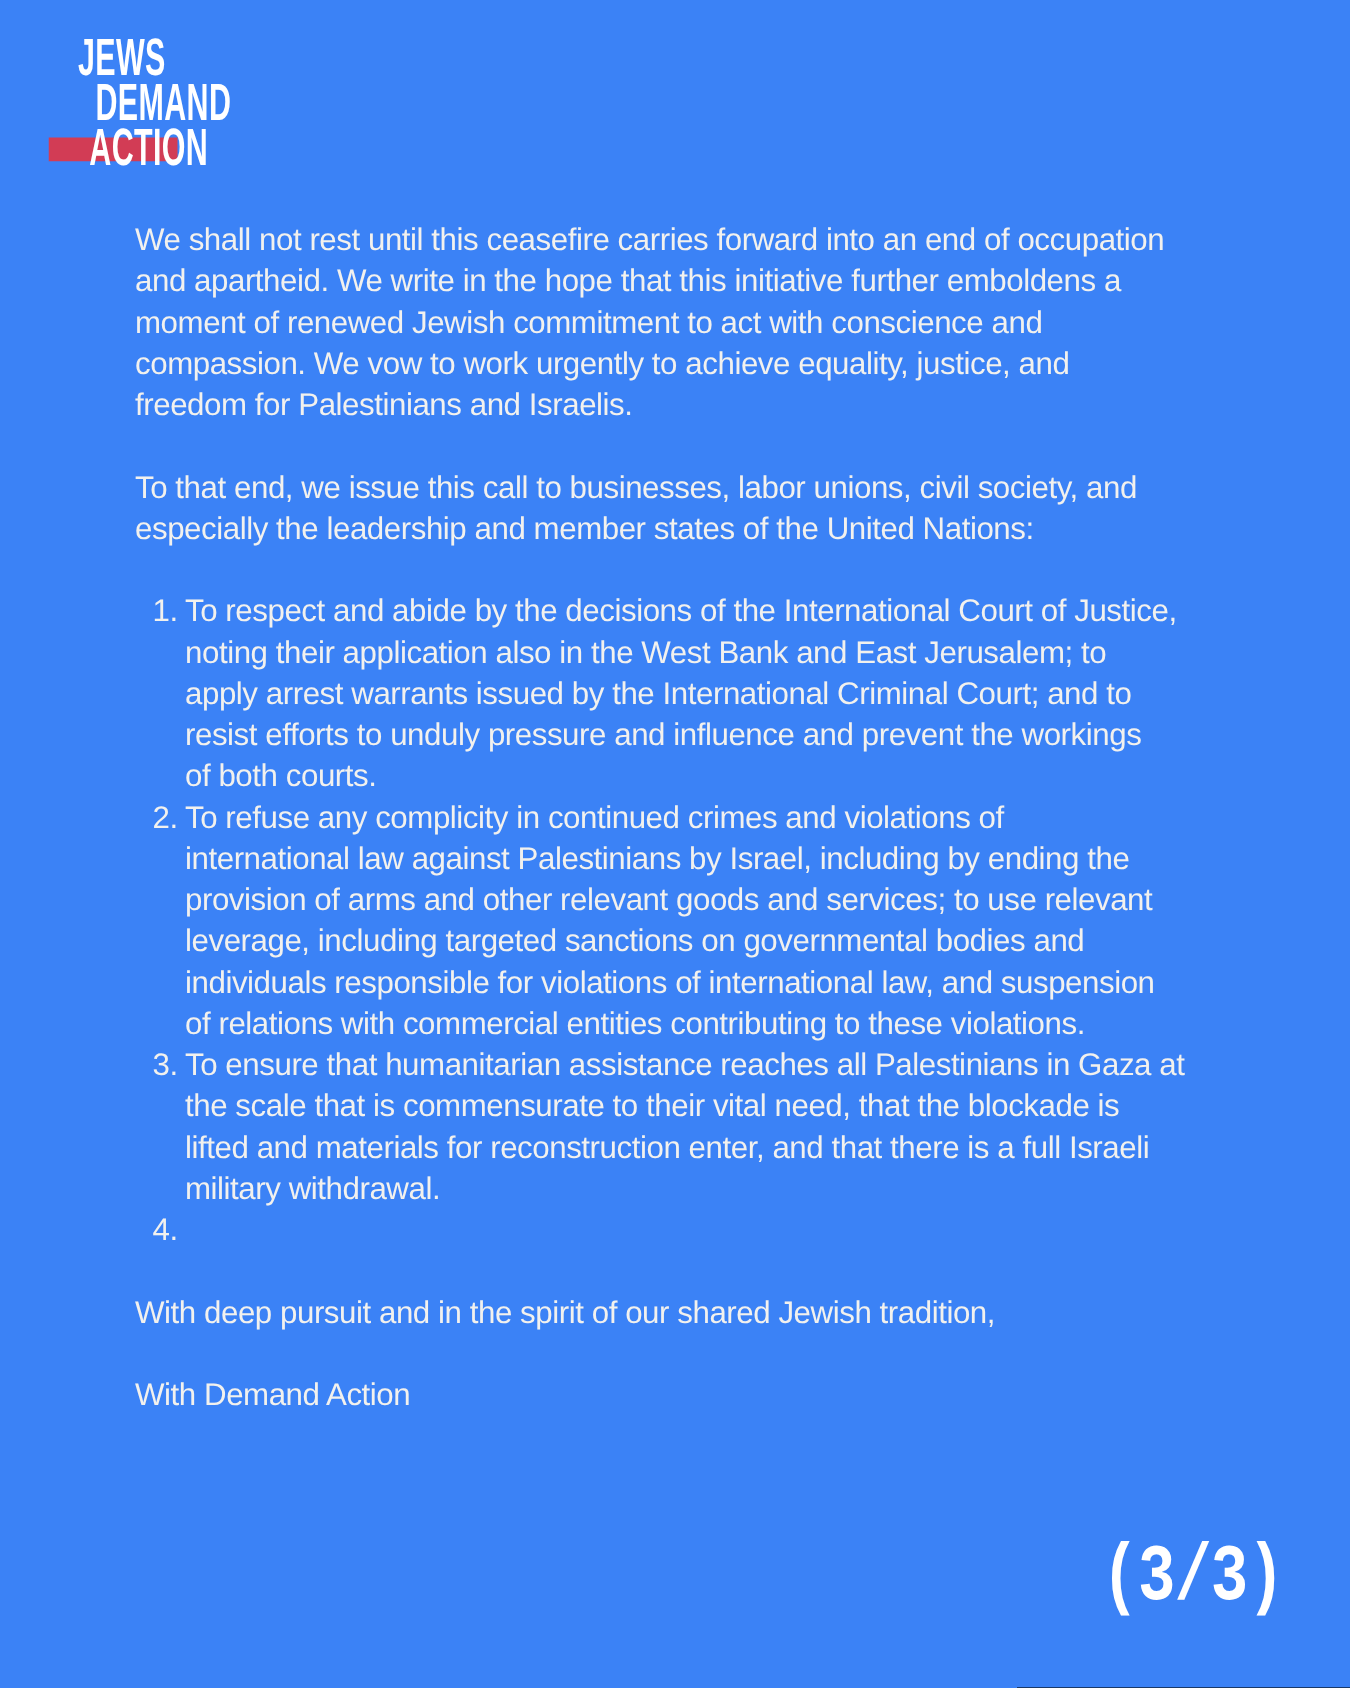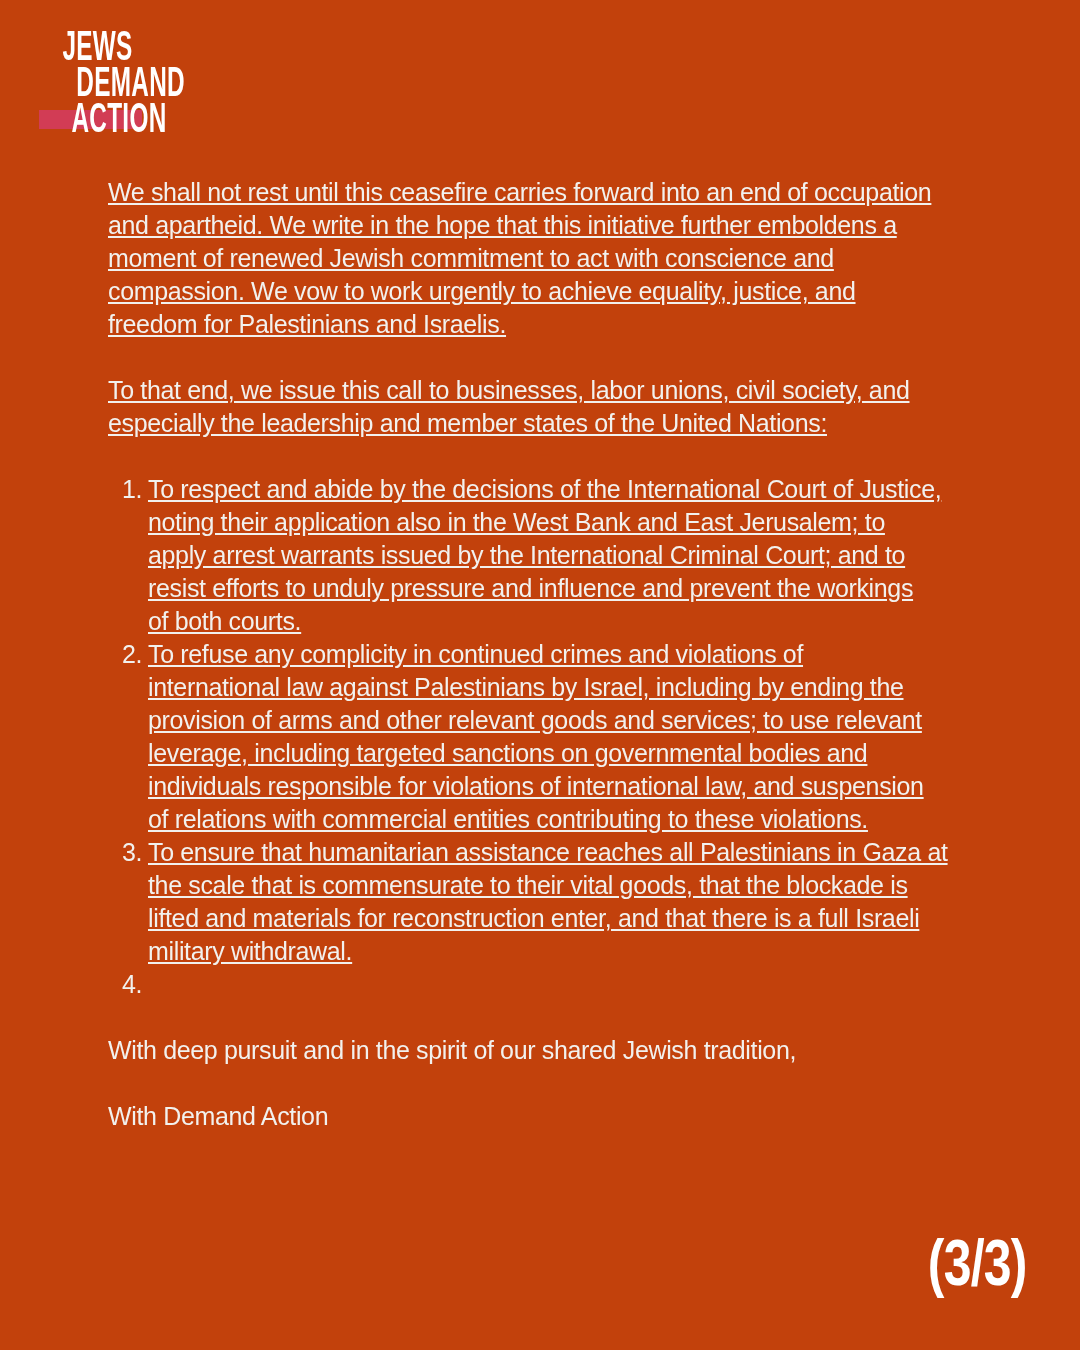--- a/index.html
+++ b/index.html
@@ -4,21 +4,21 @@
 <style>
   * { margin: 0; padding: 0; box-sizing: border-box; }
   html, body { background: #000; }
   body {
     width: 1080px; height: 1350px;
     position: relative;
     overflow: hidden;
     font-family: "Liberation Sans", sans-serif;
     color: #f2f1ee;
   }
-  .canvas { position: absolute; inset: 0; background: #c2410c; }
+  .canvas { position: absolute; inset: 0; background: #3b82f6; }
 
   
   .logo {
     position: absolute;
     top: 28px; left: 37px;
     width: 110px;
     text-align: center;
   }
   .logo-line {
     position: relative;
@@ -46,36 +46,37 @@
   
   .letter {
     position: absolute;
     top: 176px; left: 108px;
     width: 940px;
     font-size: 25px;
     line-height: 33px;
     letter-spacing: -0.35px;
     color: #f2f1ee;
   }
-  .pre { white-space: pre; text-decoration: underline; }
+  .pre { white-space: pre; }
   .para { margin-bottom: 33px; }
   .list { list-style: none; margin-bottom: 33px; }
   .item { display: flex; padding-left: 14px; }
   .num { flex: 0 0 auto; min-width: 26px; }
   .signature { margin-bottom: 0; }
 
   
   .page-indicator {
     position: absolute;
     top: 1231px; right: 53px;
     font-size: 64px;
     line-height: 64px;
     font-weight: 700;
     color: #ffffff;
     white-space: nowrap;
+    font-family: Liberation Mono, monospace;
   }
   .page-indicator > span {
     display: inline-block;
     transform: scaleX(0.78);
     transform-origin: right center;
     letter-spacing: -1px;
   }
 </style>
 </head>
 <body>
@@ -118,21 +119,21 @@
         <span class="pre">To refuse any complicity in continued crimes and violations of
 international law against Palestinians by Israel, including by ending the
 provision of arms and other relevant goods and services; to use relevant
 leverage, including targeted sanctions on governmental bodies and
 individuals responsible for violations of international law, and suspension
 of relations with commercial entities contributing to these violations.</span>
       </li>
       <li class="item">
         <span class="num">3.</span>
         <span class="pre">To ensure that humanitarian assistance reaches all Palestinians in Gaza at
-the scale that is commensurate to their vital goods, that the blockade is
+the scale that is commensurate to their vital need, that the blockade is
 lifted and materials for reconstruction enter, and that there is a full Israeli
 military withdrawal.</span>
       </li>
       <li class="item">
         <span class="num">4.</span>
       </li>
     </ol>
 
     <p class="para">With deep pursuit and in the spirit of our shared Jewish tradition,</p>
     <p class="para signature">With Demand Action</p>

